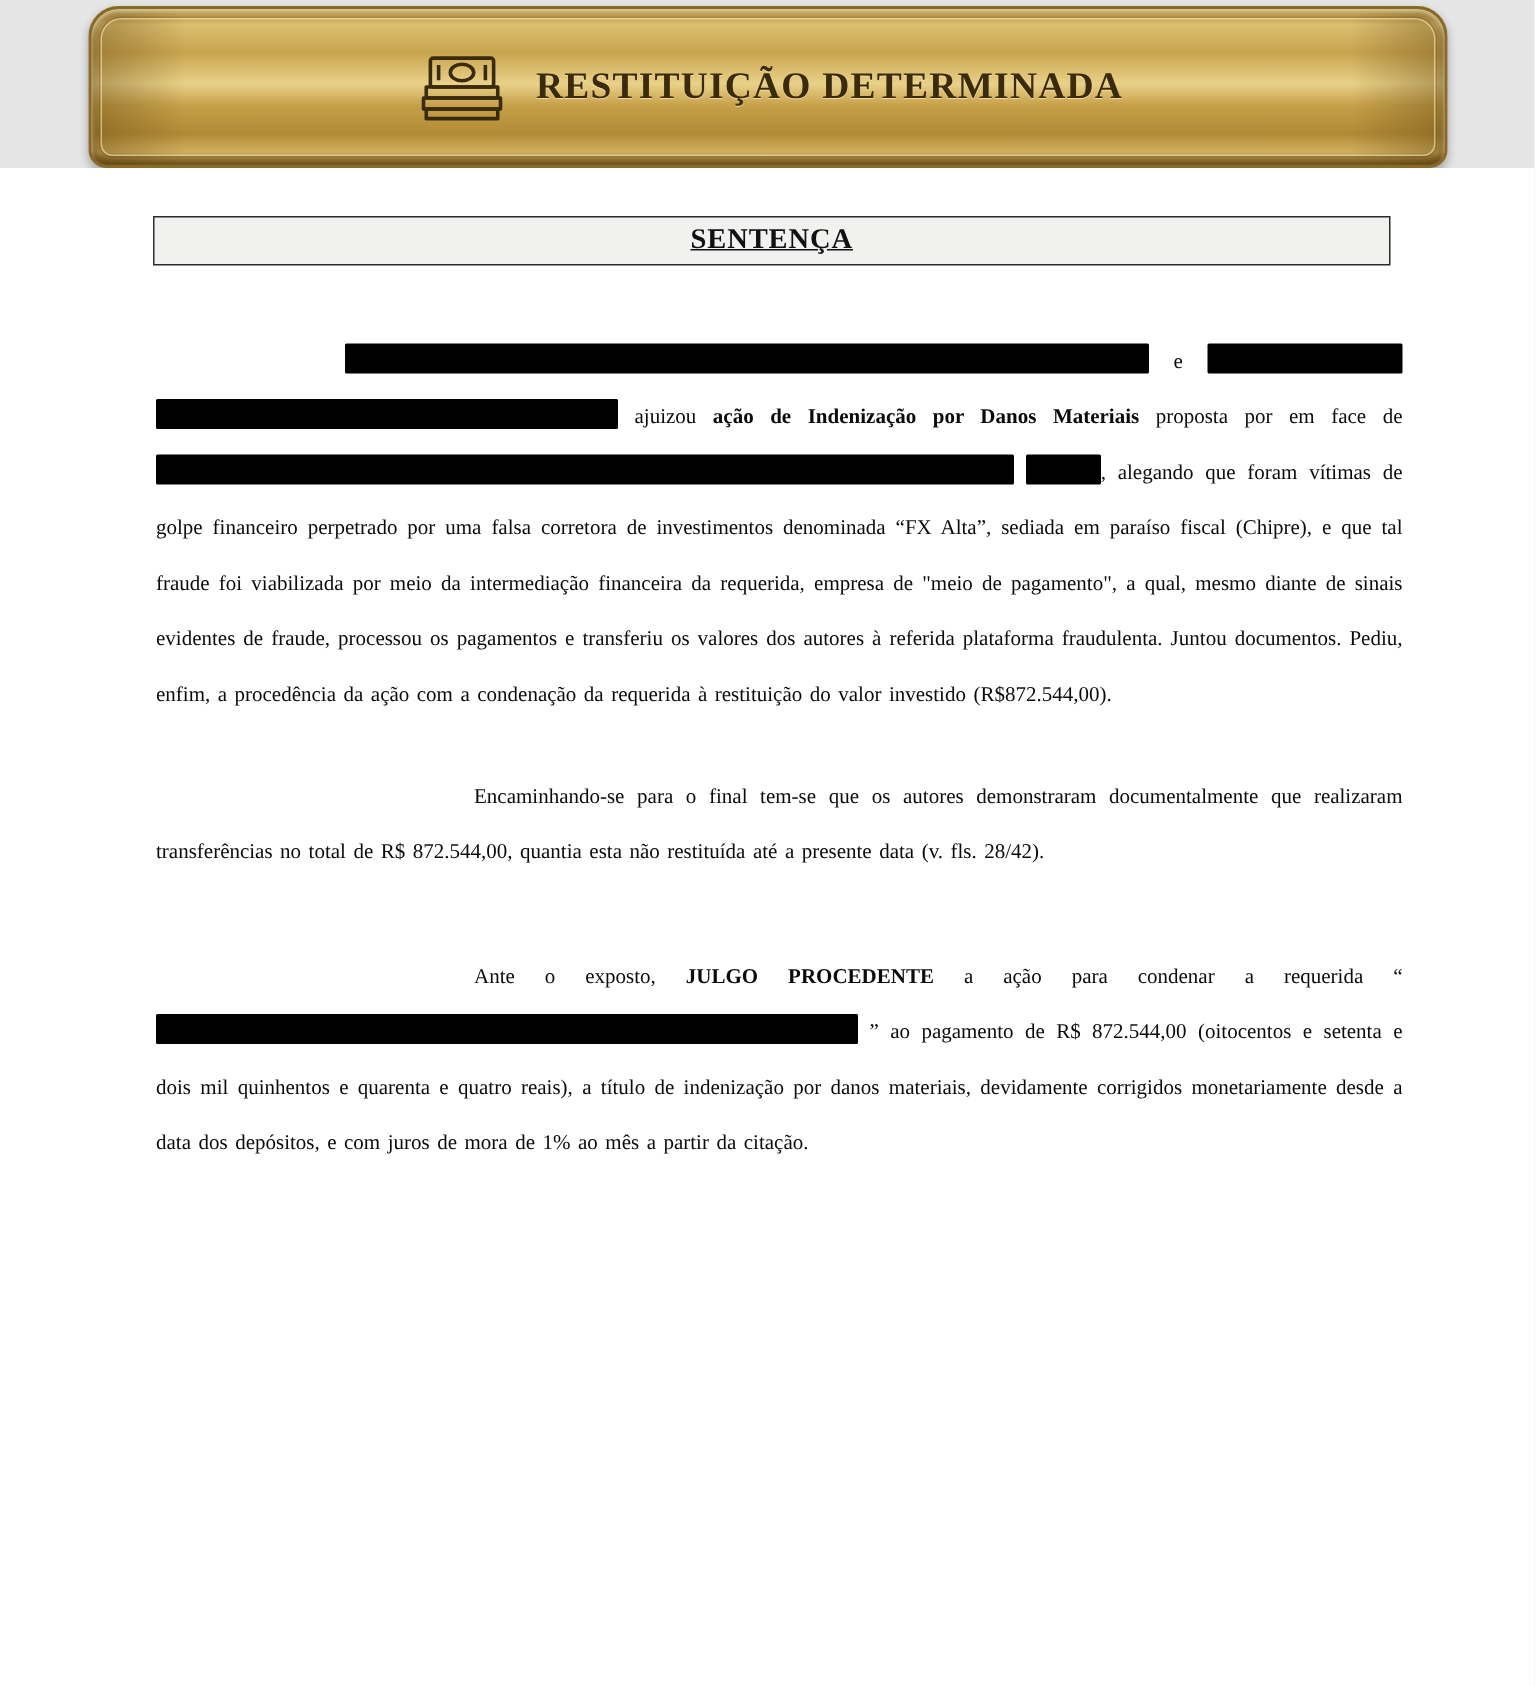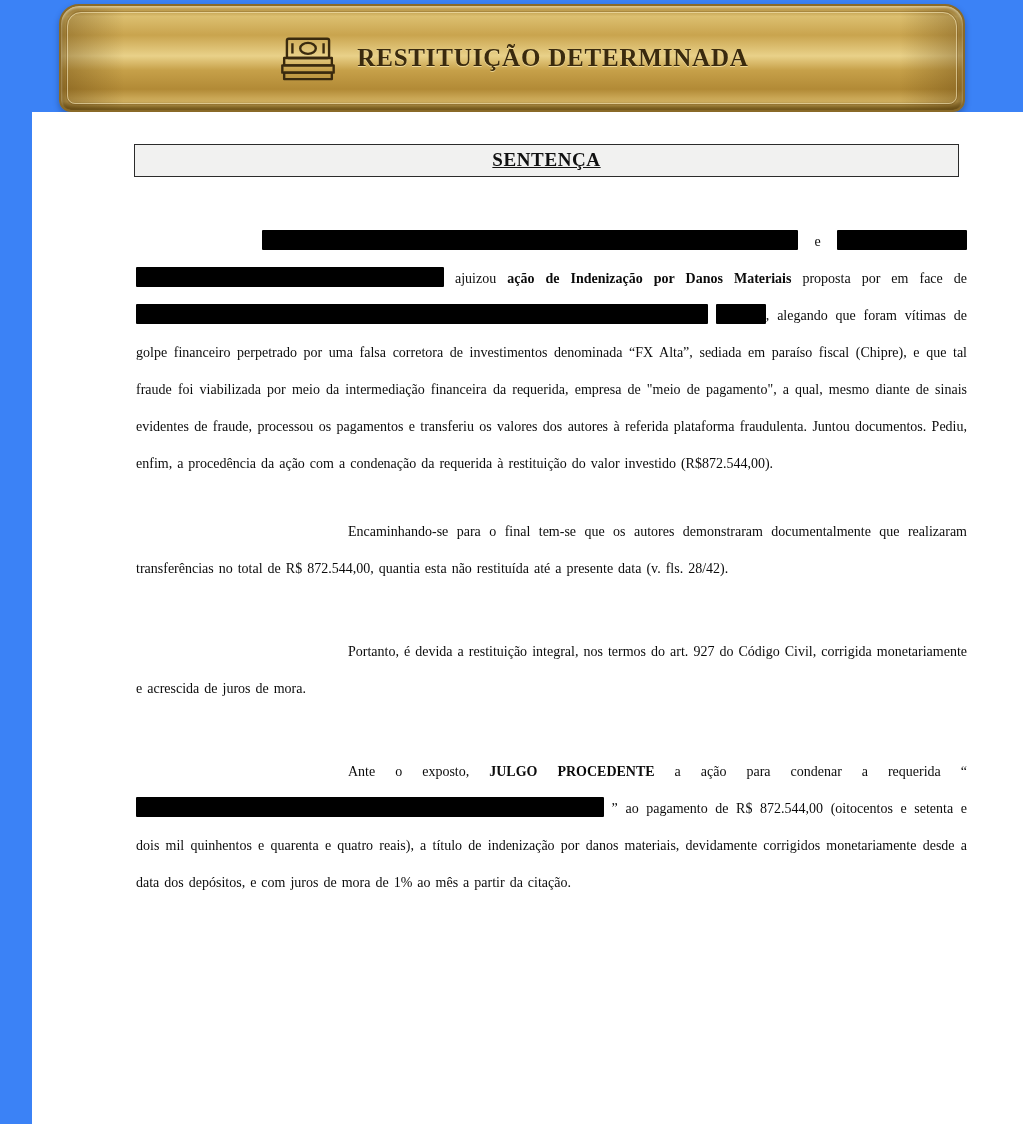--- a/index.html
+++ b/index.html
@@ -1,20 +1,20 @@
 <!DOCTYPE html>
 <html style="--gold-dark: #a8812f; --title-color: #3a2a0e; --redaction-color: #000000;"><head>
 <meta charset="utf-8">
 <style>
   * { margin:0; padding:0; box-sizing:border-box; }
   html,body { background:#ffffff; }
   .screen {
     position:relative;
     width:1023px; height:1124px;
-    background:#3b82f6;
+    background:#e5e5e5;
     overflow:hidden;
     font-family:"Liberation Serif", serif;
   }
 
   
   .banner {
     position:absolute; top:4px; left:59px; width:906px; height:108px;
     border-radius:20px 20px 12px 12px;
     border:2px solid #8a6a28;
     background:
@@ -35,21 +35,20 @@
     color:var(--title-color,#3a2a0e);
     text-shadow:0 1px 0 rgba(255,238,185,.65);
   }
   .money-icon { flex:0 0 auto; }
 
   
   .page {
     position:absolute; top:112px; left:0; right:0; bottom:0;
     background:#ffffff;
     padding:32px 89px 0 104px;  
-    margin-left:32px;
   }
   .header-box {
     width:825px; margin:0 0 46px -2px;
     border:1.5px solid #2b2b2b;
     background:#f1f1f0;
     text-align:center;
     padding:4px 0 5px;
   }
   .header-box span {
     font-weight:700; font-size:19px; letter-spacing:.6px;
@@ -100,18 +99,17 @@
 
   <div class="page">
 
     <div class="header-box">
       <span>SENTENÇA</span>
     </div>
 
     <div class="doc-body">
         <p class="para indent-small"><span class="redaction" style="width: 536px;"></span> e <span class="redaction" style="width: 130px;"></span> <span class="redaction" style="width: 308px;"></span> ajuizou <strong>ação de Indenização por Danos Materiais</strong> proposta por em face de <span class="redaction" style="width: 572px;"></span> <span class="redaction" style="width: 50px;"></span>, alegando que foram vítimas de golpe financeiro perpetrado por uma falsa corretora de investimentos denominada “FX Alta”, sediada em paraíso fiscal (Chipre), e que tal fraude foi viabilizada por meio da intermediação financeira da requerida, empresa de "meio de pagamento", a qual, mesmo diante de sinais evidentes de fraude, processou os pagamentos e transferiu os valores dos autores à referida plataforma fraudulenta. Juntou documentos. Pediu, enfim, a procedência da ação com a condenação da requerida à restituição do valor investido (R$872.544,00).</p>
         <p class="para indent-large">Encaminhando-se para o final tem-se que os autores demonstraram documentalmente que realizaram transferências no total de R$ 872.544,00, quantia esta não restituída até a presente data (v. fls. 28/42).</p>
-        <p class="para indent-large">Portanto, é devida a restituição integral, nos termos do art. 927 do Código Civil, corrigida monetariamente e acrescida de juros de mora.</p>
         <p class="para indent-large">Ante o exposto, <strong>JULGO PROCEDENTE</strong> a ação para condenar a requerida “ <span class="redaction" style="width: 468px;"></span> ” ao pagamento de R$ 872.544,00 (oitocentos e setenta e dois mil quinhentos e quarenta e quatro reais), a título de indenização por danos materiais, devidamente corrigidos monetariamente desde a data dos depósitos, e com juros de mora de 1% ao mês a partir da citação.</p>
       </div>
 
   </div>
 </div>
 
 </body></html>

